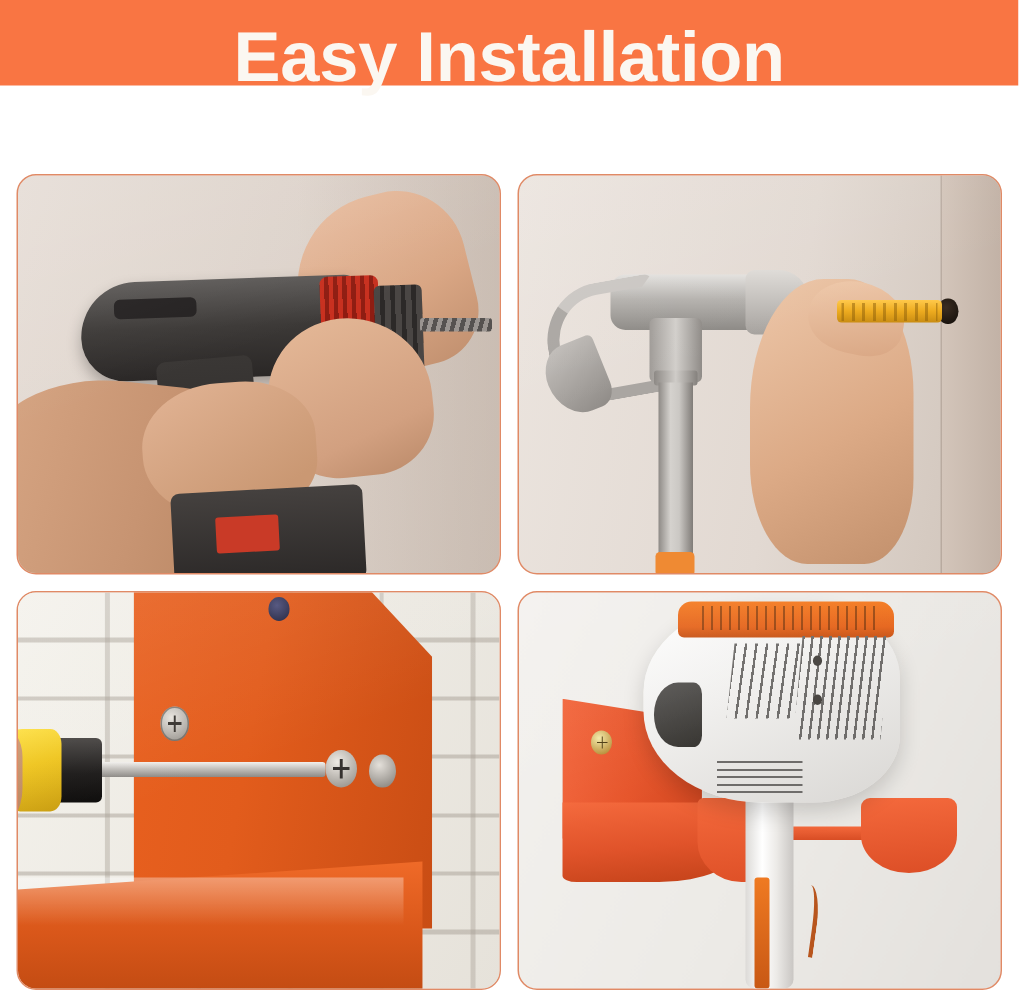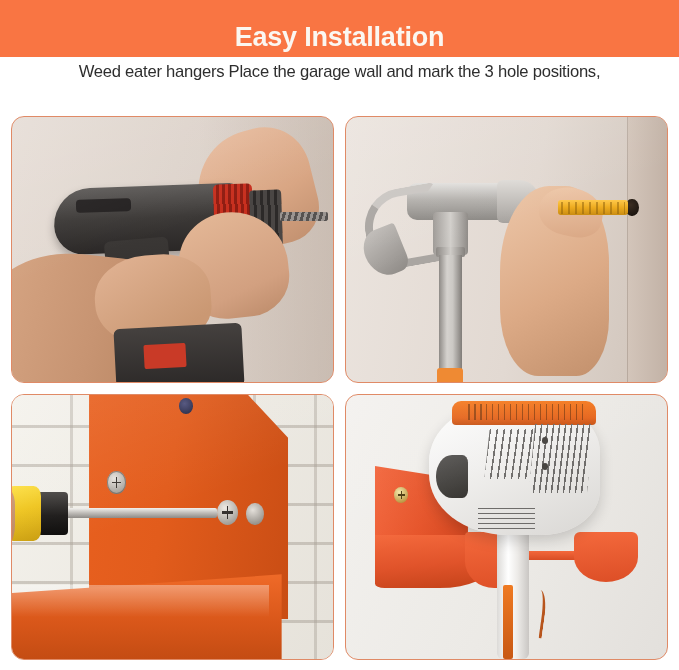--- a/index.html
+++ b/index.html
@@ -13,21 +13,21 @@
 
   .page { position:relative; width:679px; height:670px; background:#fff; }
 
   
   .header-bar {
     position:absolute; left:0; top:0; width:679px; height:57px;
     background:#f97543;
     display:flex; align-items:center; justify-content:center;
   }
   .header-title {
-    font-size:27px; font-weight:700; color:#fbf7f1;
+    font-size:47px; font-weight:700; color:#fbf7f1;
     letter-spacing:-0.2px; line-height:1;margin-top:18px;
   }
 
   
   .subtitle {
     position:absolute; left:0; top:60px; width:679px;
     text-align:center; color:#2e2e2e;
     font-size:16.6px; line-height:24px; letter-spacing:-0.25px;
   }
   .subtitle .line { display:block; white-space:nowrap; }
@@ -381,21 +381,20 @@
 </head>
 <body>
 
 <div class="page">
 
   <div class="header-bar">
     <div class="header-title">Easy Installation</div>
   </div>
 
   <div class="subtitle">
-    <span class="line">Weed eater hangers Place the garage wall and mark the 3 hole positions,</span>
   </div>
 
   <div class="grid">
 
     <div class="panel p1">
       <div class="wall-shade"></div>
       <div class="hand-upper"></div>
       <div class="drill-body"></div>
       <div class="drill-vent"></div>
       <div class="drill-collar"></div>

